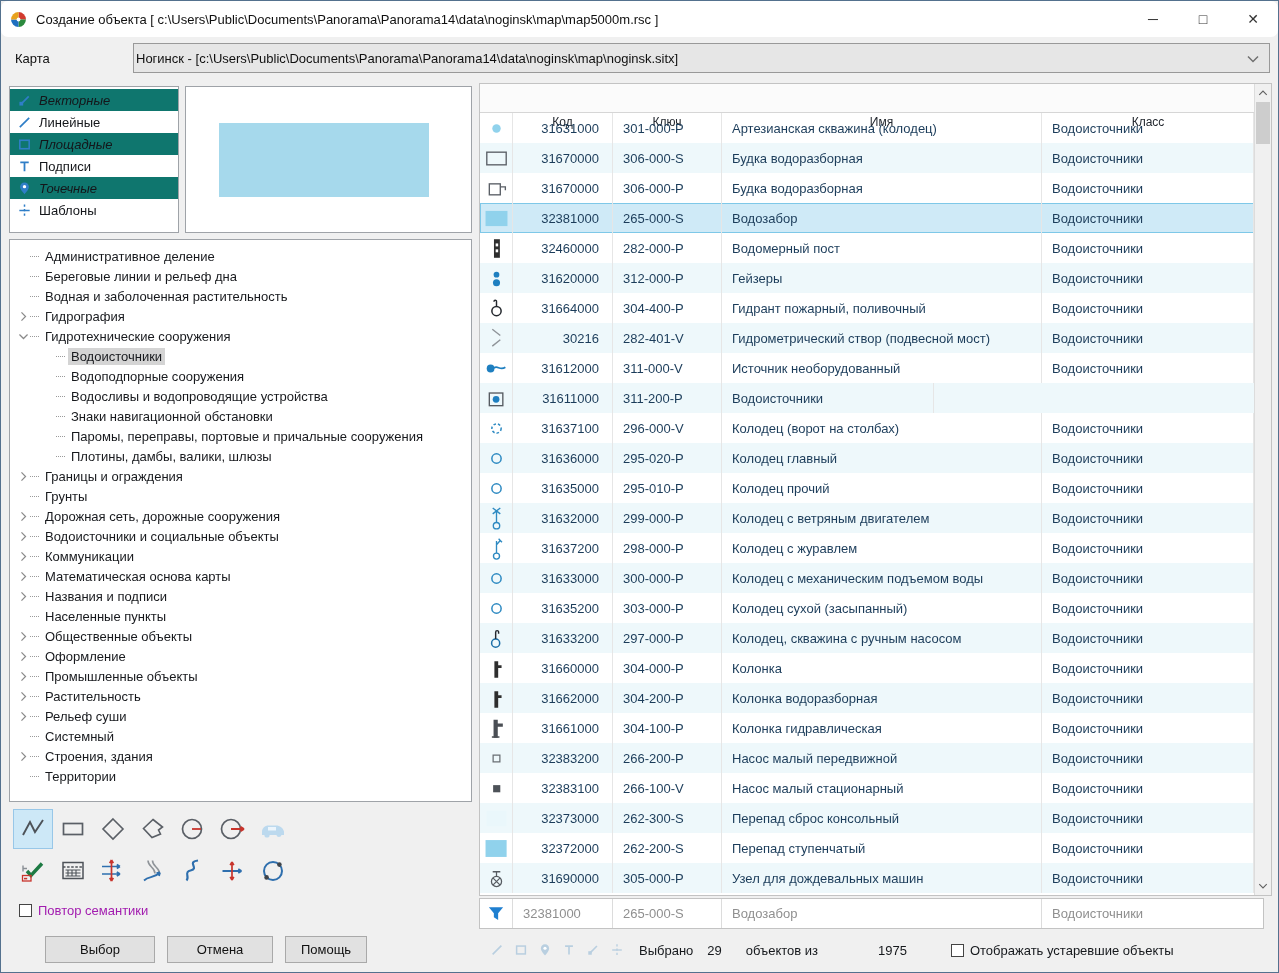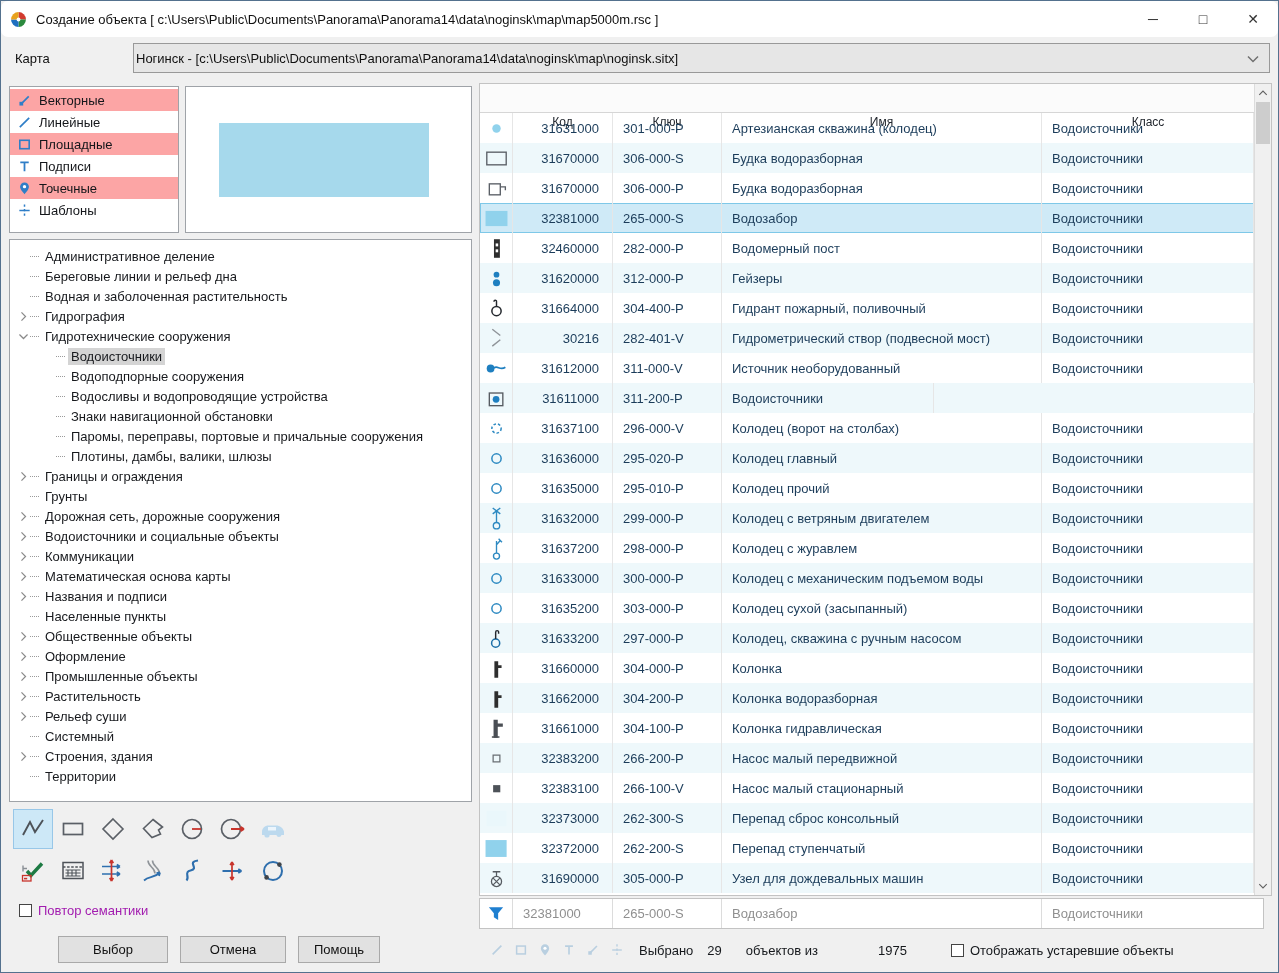--- a/index.html
+++ b/index.html
@@ -27,21 +27,21 @@
 
   
   .main { position:relative; height:893px; }
 
   
   .left-panel { position:absolute; left:8px; top:0; width:464px; height:890px; }
   .type-list { position:absolute; left:0; top:7px; width:170px; height:147px;
     background:#fff; border:1px solid #9fa3a8; padding-top:2px; }
   .type-item { height:22px; display:flex; align-items:center; padding-left:5px;
     font-size:13px; color:#14161a; }
-  .type-item.striped { background:#fca5a5; }
+  .type-item.striped { background:#0f766e;font-style:italic; }
   .ticon { width:19px; height:16px; color:#2f7ec7; margin-right:5px;
     display:inline-flex; align-items:center; justify-content:center; }
   .ticon svg { width:15px; height:15px; }
 
   .preview { position:absolute; left:176px; top:7px; width:287px; height:147px;
     background:#fff; border:1px solid #9fa3a8; }
   .preview-rect { position:absolute; left:33px; top:36px; width:210px; height:74px; background:#a6d9ec; }
 
   .tree { position:absolute; left:0; top:160px; width:463px; height:563px;
     background:#fff; border:1px solid #9fa3a8; padding-top:6px; overflow:hidden; }
@@ -59,21 +59,21 @@
   .tbrow1 { top:730px; } .tbrow2 { top:772px; }
   .tb-cell { width:40px; height:40px; display:flex; align-items:center; justify-content:center; }
   .tb-cell svg { width:28px; height:28px; }
   .tb-cell.selected { background:#cde8f7; border:1px solid #98c7e8; }
 
   .repeat-row { position:absolute; left:10px; top:824px; display:flex; align-items:center;
     font-size:13px; color:#a21caf; }
   .checkbox { width:13px; height:13px; border:1px solid #444; background:#fff;
     display:inline-block; margin-right:6px; flex:none; }
 
-  .btn-row { position:absolute; left:21px; top:857px; display:flex;padding-left:28px; }
+  .btn-row { position:absolute; left:8px; top:857px; display:flex;padding-left:28px; }
   .btn { height:27px; background:#e1e1e1; border:1px solid #a9a9a9; font-size:13px; color:#101010;
     display:flex; align-items:center; justify-content:center; margin-right:12px; }
   .btn-select { width:110px; } .btn-cancel { width:106px; } .btn-help { width:82px; }
 
   
   .right-panel { position:absolute; left:478px; top:0; width:793px; height:890px; }
   .table-area { position:absolute; left:0; top:4px; width:793px; height:813px;
     background:#fff; border:1px solid #c3c3c3; }
   .thead { height:29px; display:flex; background:#fbfbfb; border-bottom:1px solid #d6d6d6; }
   .th { font-size:12px; color:#23282f; display:flex; align-items:center; justify-content:center;

